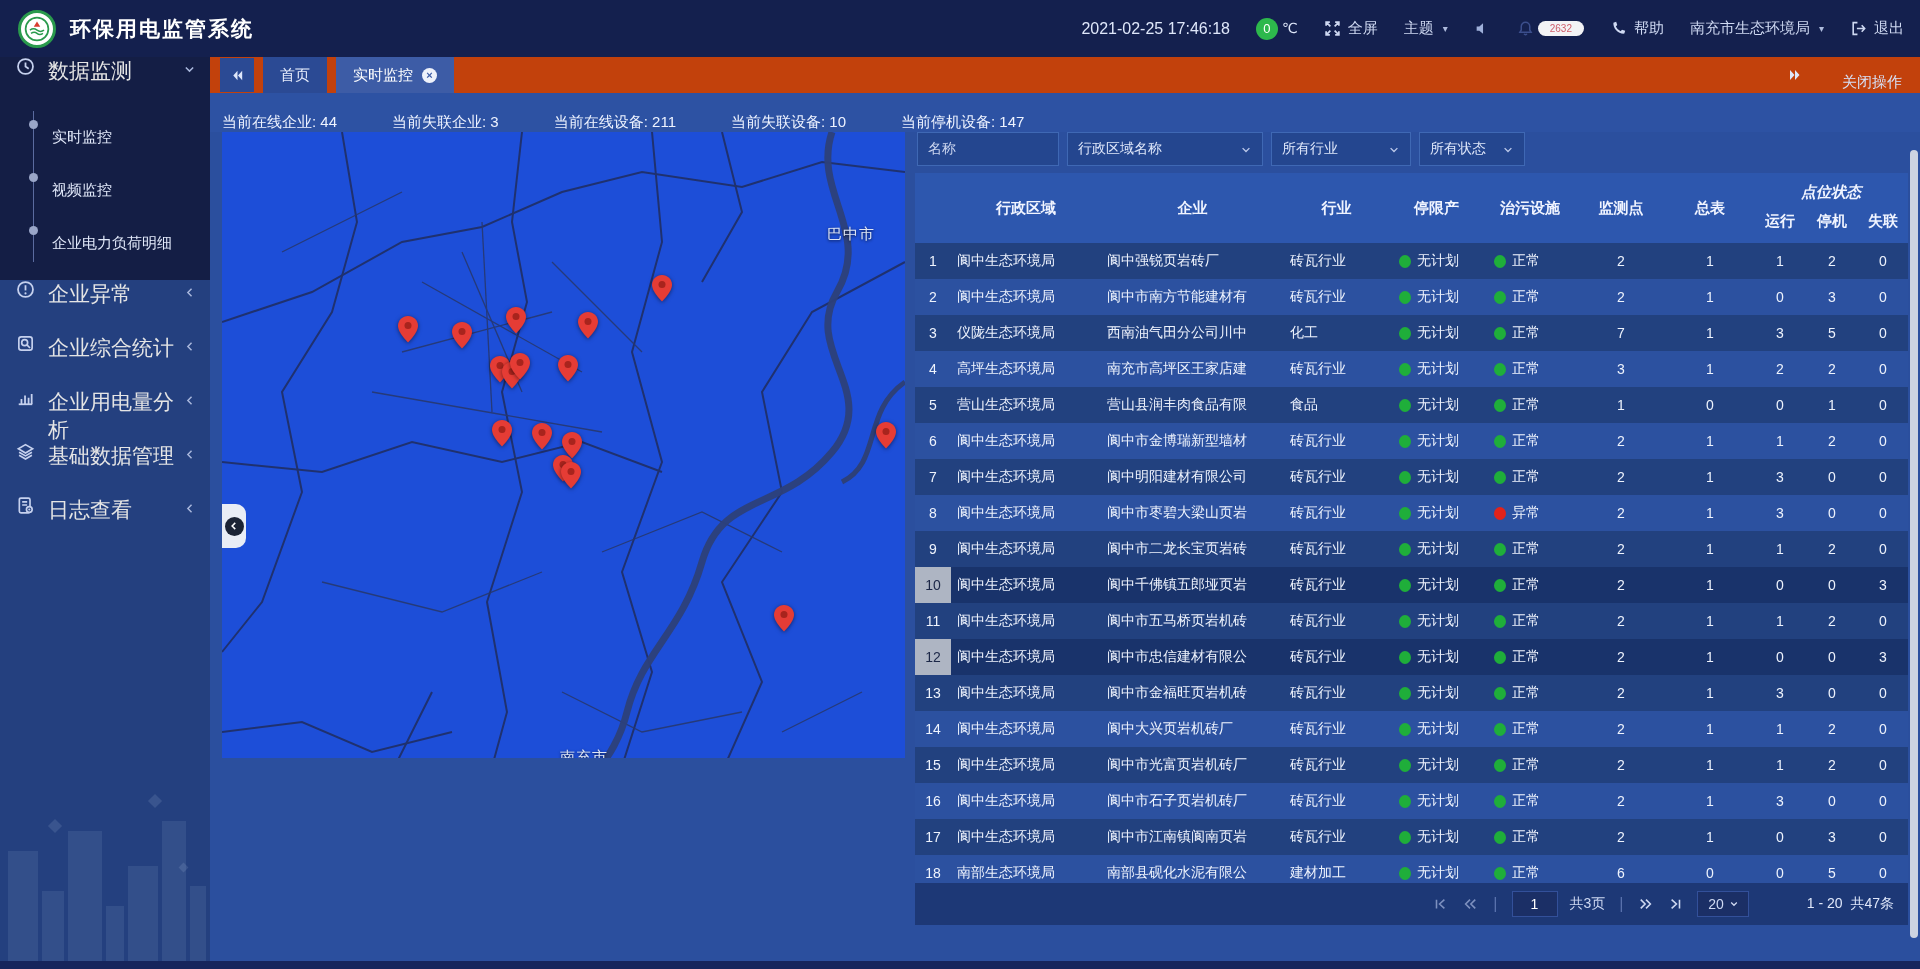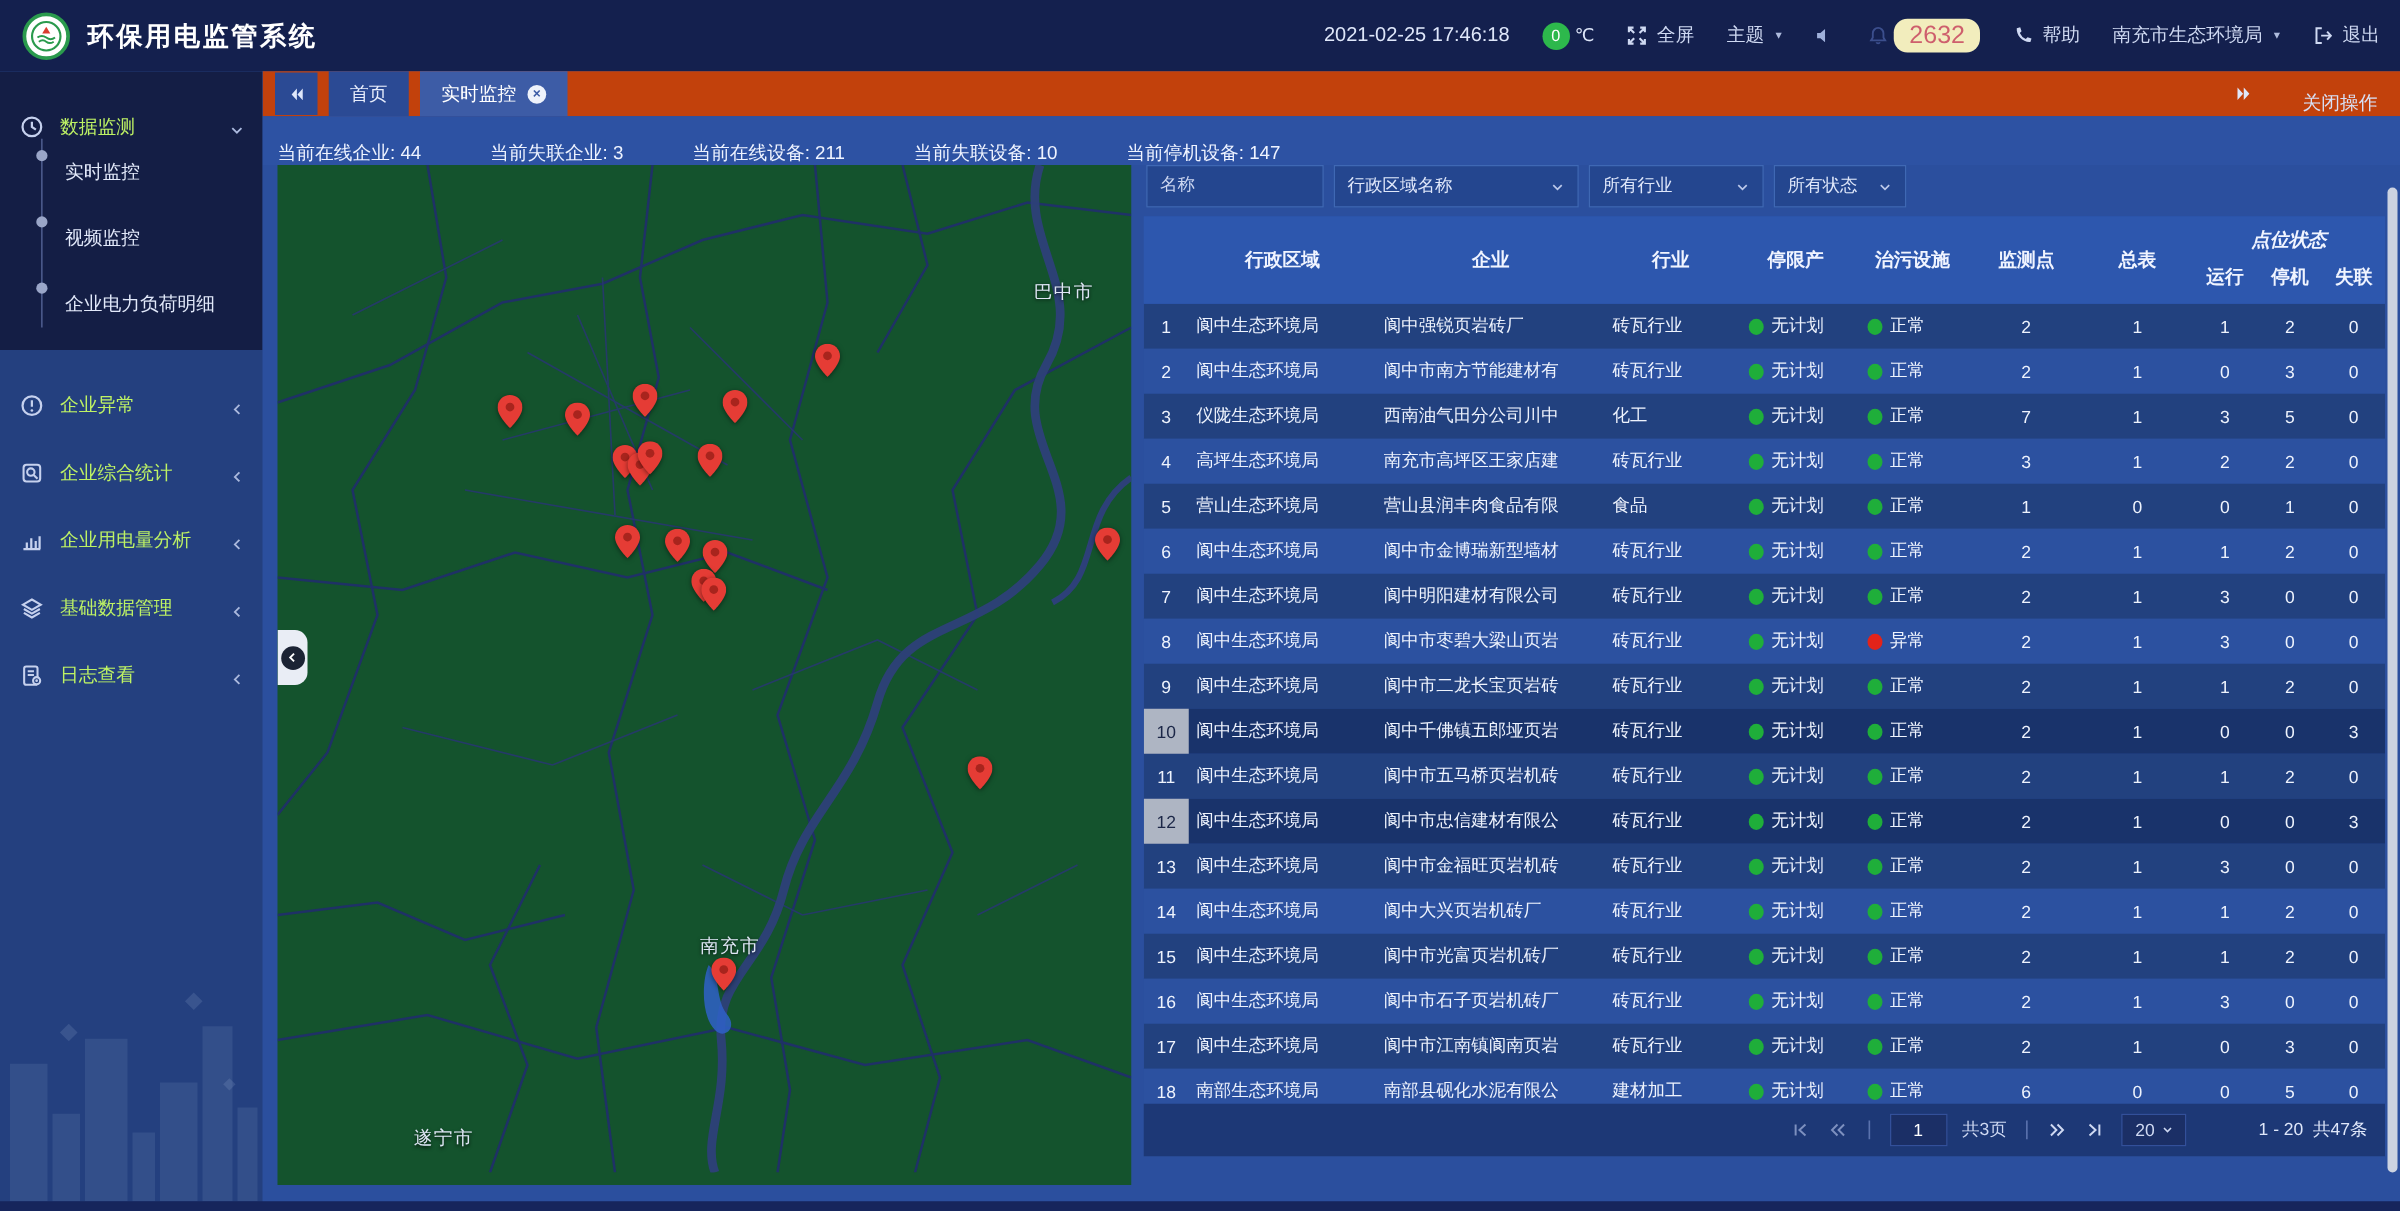--- a/index.html
+++ b/index.html
@@ -15,31 +15,31 @@
   .datetime{font-size:16px;color:#dfe7fa}
   .temp{display:flex;align-items:flex-start;gap:4px}
   .temp-circle{width:22px;height:22px;border-radius:50%;background:#2db84c;color:#fff;font-size:13px;line-height:22px;text-align:center}
   .temp-unit{font-size:14px;color:#dfe7fa;margin-top:2px}
   .hbtn{display:flex;align-items:center;gap:7px;cursor:pointer;white-space:nowrap}
   .hicon{display:inline-flex;width:17px;height:17px}
   .hicon svg{width:100%;height:100%}
   .caret{font-size:10px;color:#aebbdd;margin-left:2px}
   .bell-wrap{display:flex;align-items:center;gap:4px;opacity:.95}
   .bell{color:#3e5190}
-  .badge-pill{background:#fef9c3;color:#d9636f;border-radius:11px;padding:2px 12px;font-size:20px}
+  .badge-pill{background:#ffffff;color:#d9636f;border-radius:11px;padding:2px 12px;font-size:10px}
   .muted-icon{color:#9fb0da}
 
   
   .layout{display:flex;height:912px}
   .sidebar{width:210px;background:#24407f;position:relative;flex:0 0 auto;overflow:hidden}
   .main{flex:1;display:flex;flex-direction:column;min-width:0}
 
   
   .sgroup.open{background:#141e45}
-  .sitem{height:54px;display:flex;align-items:flex-end;padding:0 14px 0 16px;color:#bef264;font-size:15px;cursor:pointer}
+  .sitem{height:54px;display:flex;align-items:flex-start;padding:0 14px 0 16px;color:#e5e5e5;font-size:21px;cursor:pointer}
   .sicon{width:19px;height:19px;margin-right:13px;color:#c6d1ee;flex:0 0 auto}
   .sicon svg{width:100%;height:100%}
   .slabel{flex:1}
   .schev{width:13px;height:13px;color:#aab8dd}
   .schev svg{width:100%;height:100%}
   .ssubs{position:relative;padding-bottom:10px}
   .ssub{position:relative;height:53px;display:flex;align-items:center;padding-left:52px;font-size:15px;color:#e2e9fa;cursor:pointer}
   .ssubs::before{content:"";position:absolute;left:33px;top:0;bottom:18px;width:1px;background:#5b6b9f}
   .sdot{position:absolute;left:29px;top:50%;margin-top:-18px;width:9px;height:9px;border-radius:50%;background:#9aa6c8}
   .side-decor{position:absolute;left:0;right:0;bottom:8px;height:170px;pointer-events:none}
@@ -55,21 +55,21 @@
   .tab-close{width:15px;height:15px;border-radius:50%;background:#eef2fb;color:#3d5ca6;font-size:11px;line-height:15px;text-align:center;font-weight:bold}
   .tabbar-right{margin-left:auto;display:flex;align-items:flex-end;gap:30px;color:#d7e0f6;font-size:15px}
   .tabbar-right svg{width:16px;height:16px}
 
   
   .statsbar{height:39px;background:#2d52a3;display:flex;align-items:flex-end;gap:55px;padding-left:12px;font-size:15px;color:#eef3ff}
   .stat{white-space:nowrap}
 
   
   .content{flex:1;display:flex;padding-left:12px;position:relative;min-height:0}
-  .map-panel{width:683px;height:816px;background:#14532d;position:relative;flex:0 0 auto;overflow:hidden}
+  .map-panel{width:683px;height:626px;background:#1d4ed8;position:relative;flex:0 0 auto;overflow:hidden}
   .map-roads{position:absolute;left:0;top:0}
   .map-city{position:absolute;transform:translate(-50%,-50%);color:#dfe6f5;font-size:15px;letter-spacing:1px;text-shadow:0 1px 3px rgba(0,0,0,.8);white-space:nowrap}
   .pin{position:absolute;width:20px;height:27px;margin-left:-10px;margin-top:-26px;cursor:pointer}
   .pin svg{width:100%;height:100%;filter:drop-shadow(0 1px 2px rgba(0,0,0,.5))}
   .map-toggle{position:absolute;left:0;top:372px;width:24px;height:44px;background:#e9edf5;border-radius:0 10px 10px 0;display:flex;align-items:center;justify-content:center;cursor:pointer;z-index:4}
   .map-toggle .circ{width:19px;height:19px;border-radius:50%;background:#1b2334;display:flex;align-items:center;justify-content:center;color:#fff}
   .map-toggle svg{width:10px;height:10px}
 
   
   .right-panel{width:993px;margin-left:10px;display:flex;flex-direction:column;flex:0 0 auto}

